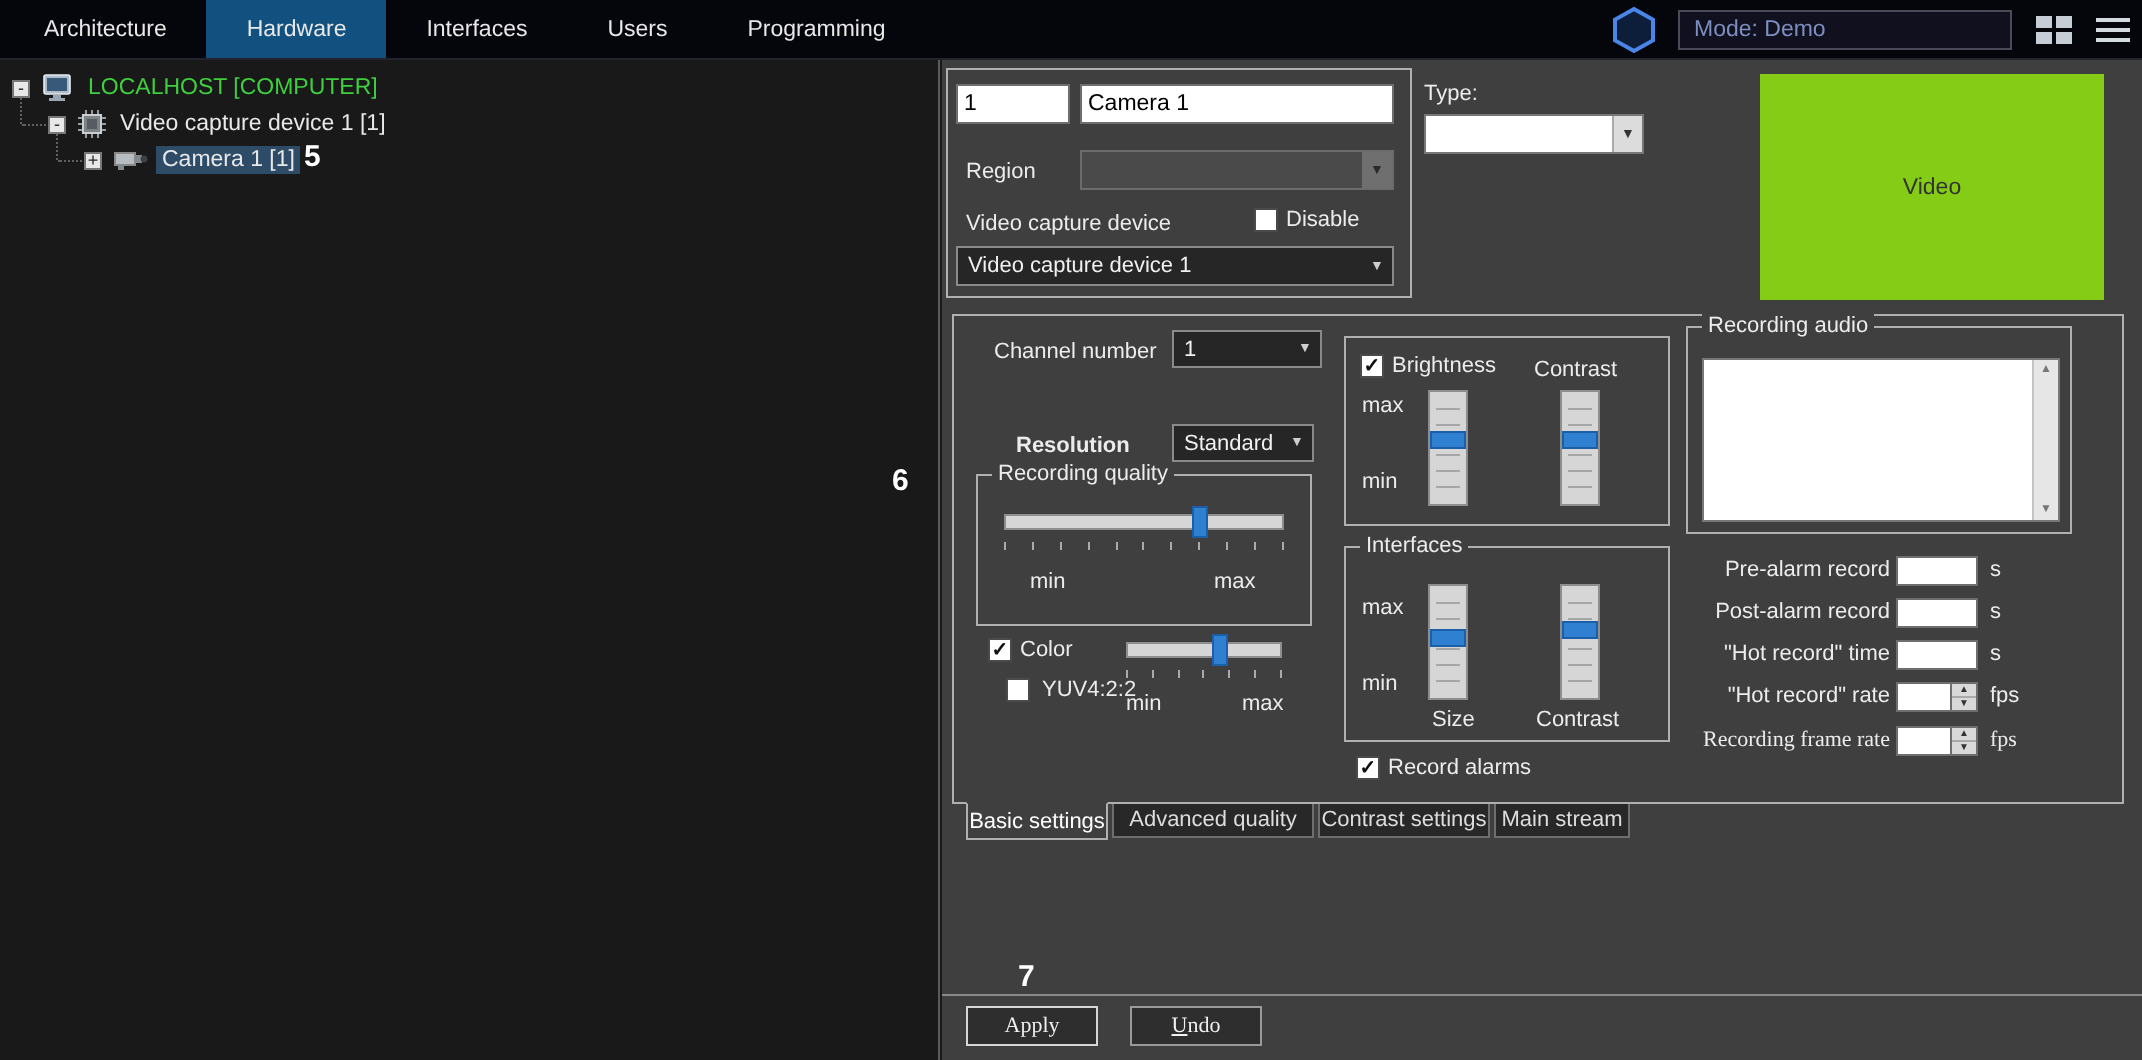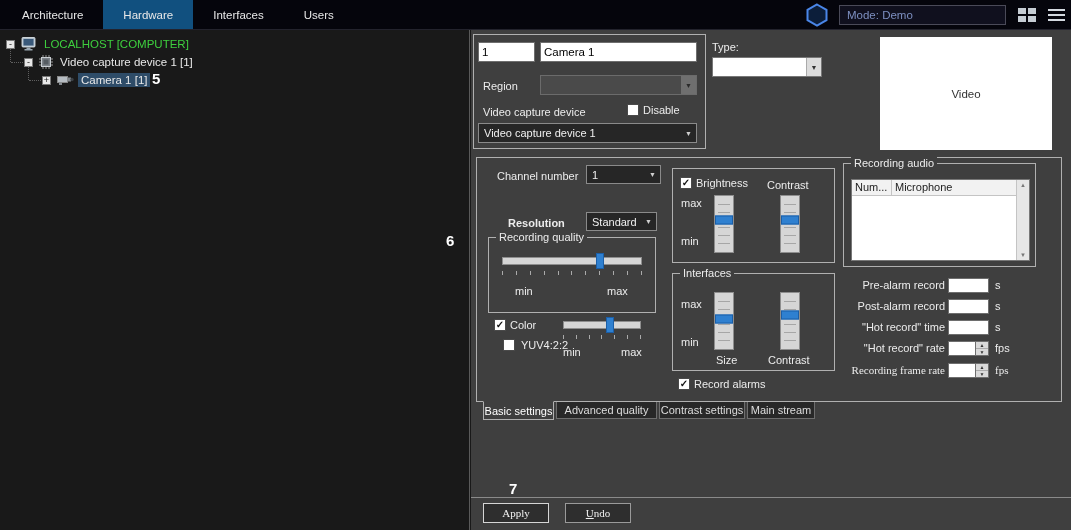--- a/index.html
+++ b/index.html
@@ -48,21 +48,21 @@
   .combo.light { background:#fff; color:#222; border-color:#777; }
   .combo.light .combo-arrow { background:#dcdcdc; color:#333; border-left:1px solid #aaa; }
   .combo.disabled { background:#4a4a4a; border-color:#6b6b6b; }
   .combo.disabled .combo-arrow { background:#6f6f6f; color:#2a2a2a; }
 
   .check-wrap { position:absolute; display:flex; align-items:center; gap:4px; cursor:pointer; }
   .checkbox { width:12px; height:12px; background:#fff; border:1px solid #4a4a4a; display:flex; align-items:center; justify-content:center; font-size:10px; font-weight:bold; color:#111; flex:none; }
   .checkbox.checked::after { content:"✓"; margin-top:-1px; }
   .check-label { color:#ececec; font-size:11px; white-space:nowrap; }
 
-  .video-box { position:absolute; background:#ffffff; color:#333; font-size:11.5px; display:flex; align-items:center; justify-content:center; }
+  .video-box { position:absolute; background:#84cc16; color:#333; font-size:11.5px; display:flex; align-items:center; justify-content:center; }
 
   .hslider { position:absolute; height:16px; cursor:pointer; }
   .htrack { position:absolute; left:0; right:0; top:4px; height:8px; background:#d6d6d6; border:1px solid #8e8e8e; }
   .hhandle { position:absolute; top:0; width:8px; height:16px; background:#2f80d0; border:1px solid #1b5fa8; transform:translateX(-50%); }
   .hticks { position:absolute; display:flex; justify-content:space-between; }
   .hticks i { width:1px; height:4px; background:#aaaaaa; }
 
   .vslider { position:absolute; width:20px; background:#d6d6d6; border:1px solid #8e8e8e; cursor:pointer; }
   .vtick { position:absolute; left:3px; right:3px; height:1px; background:#a6a6a6; }
   .vhandle { position:absolute; left:0; right:0; height:9px; background:#2f80d0; border:1px solid #1b5fa8; transform:translateY(-50%); }
@@ -92,20 +92,21 @@
 <body>
 
 <div class="app">
 
   <header class="topbar">
     <nav class="menu-tabs">
       <div class="menu-tab">Architecture</div>
       <div class="menu-tab active">Hardware</div>
       <div class="menu-tab">Interfaces</div>
       <div class="menu-tab">Users</div>
+      <div class="menu-tab">Programming</div>
     </nav>
     <div class="topbar-right">
       <span class="icon-btn">
         <svg width="22" height="24" viewBox="0 0 22 24">
             <polygon points="11,1.5 20.5,6.8 20.5,17.2 11,22.5 1.5,17.2 1.5,6.8" fill="#0c1e3a" stroke="#4a86e8" stroke-width="2"></polygon>
           </svg>
       </span>
       <div class="mode-field">Mode: Demo</div>
       <span class="icon-btn">
         <svg width="20" height="16" viewBox="0 0 20 16">
@@ -327,24 +328,20 @@
     </div>
 
     <label class="check-wrap" style="left:207px; top:348px;">
       <span class="checkbox checked"></span>
       <span class="check-label">Record alarms</span>
     </label>
 
     <div class="groupbox" style="left:372px; top:133px; width:193px; height:104px;">
       <span class="group-title">Recording audio</span>
       <div class="audio-table" style="left:7px; top:15px; width:179px; height:82px;">
-        <div class="audio-header">
-          <span class="col1">Num...</span>
-          <span class="col2">Microphone</span>
-        </div>
         <div class="audio-body"></div>
         <div class="audio-scrollbar">
             <span>▲</span>
             <span>▼</span>
           </div>
       </div>
     </div>
 
     <div style="position:absolute; left:0; top:248px; width:600px; height:15px;">
       <span class="field-label">Pre-alarm record</span>

